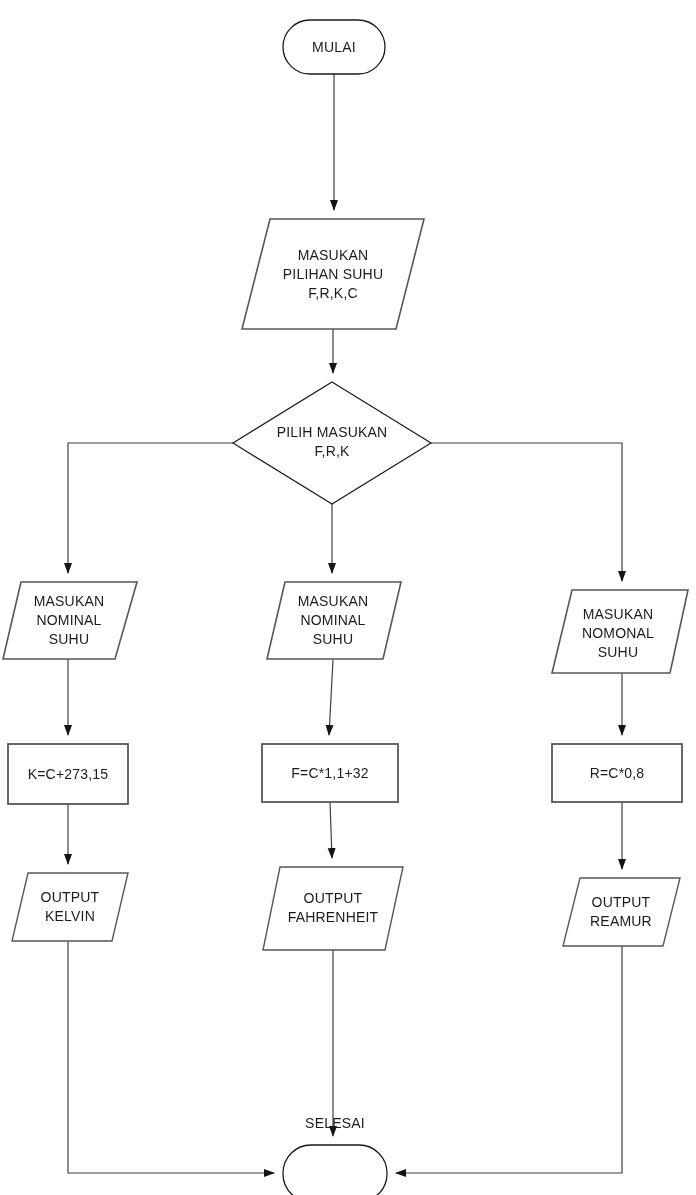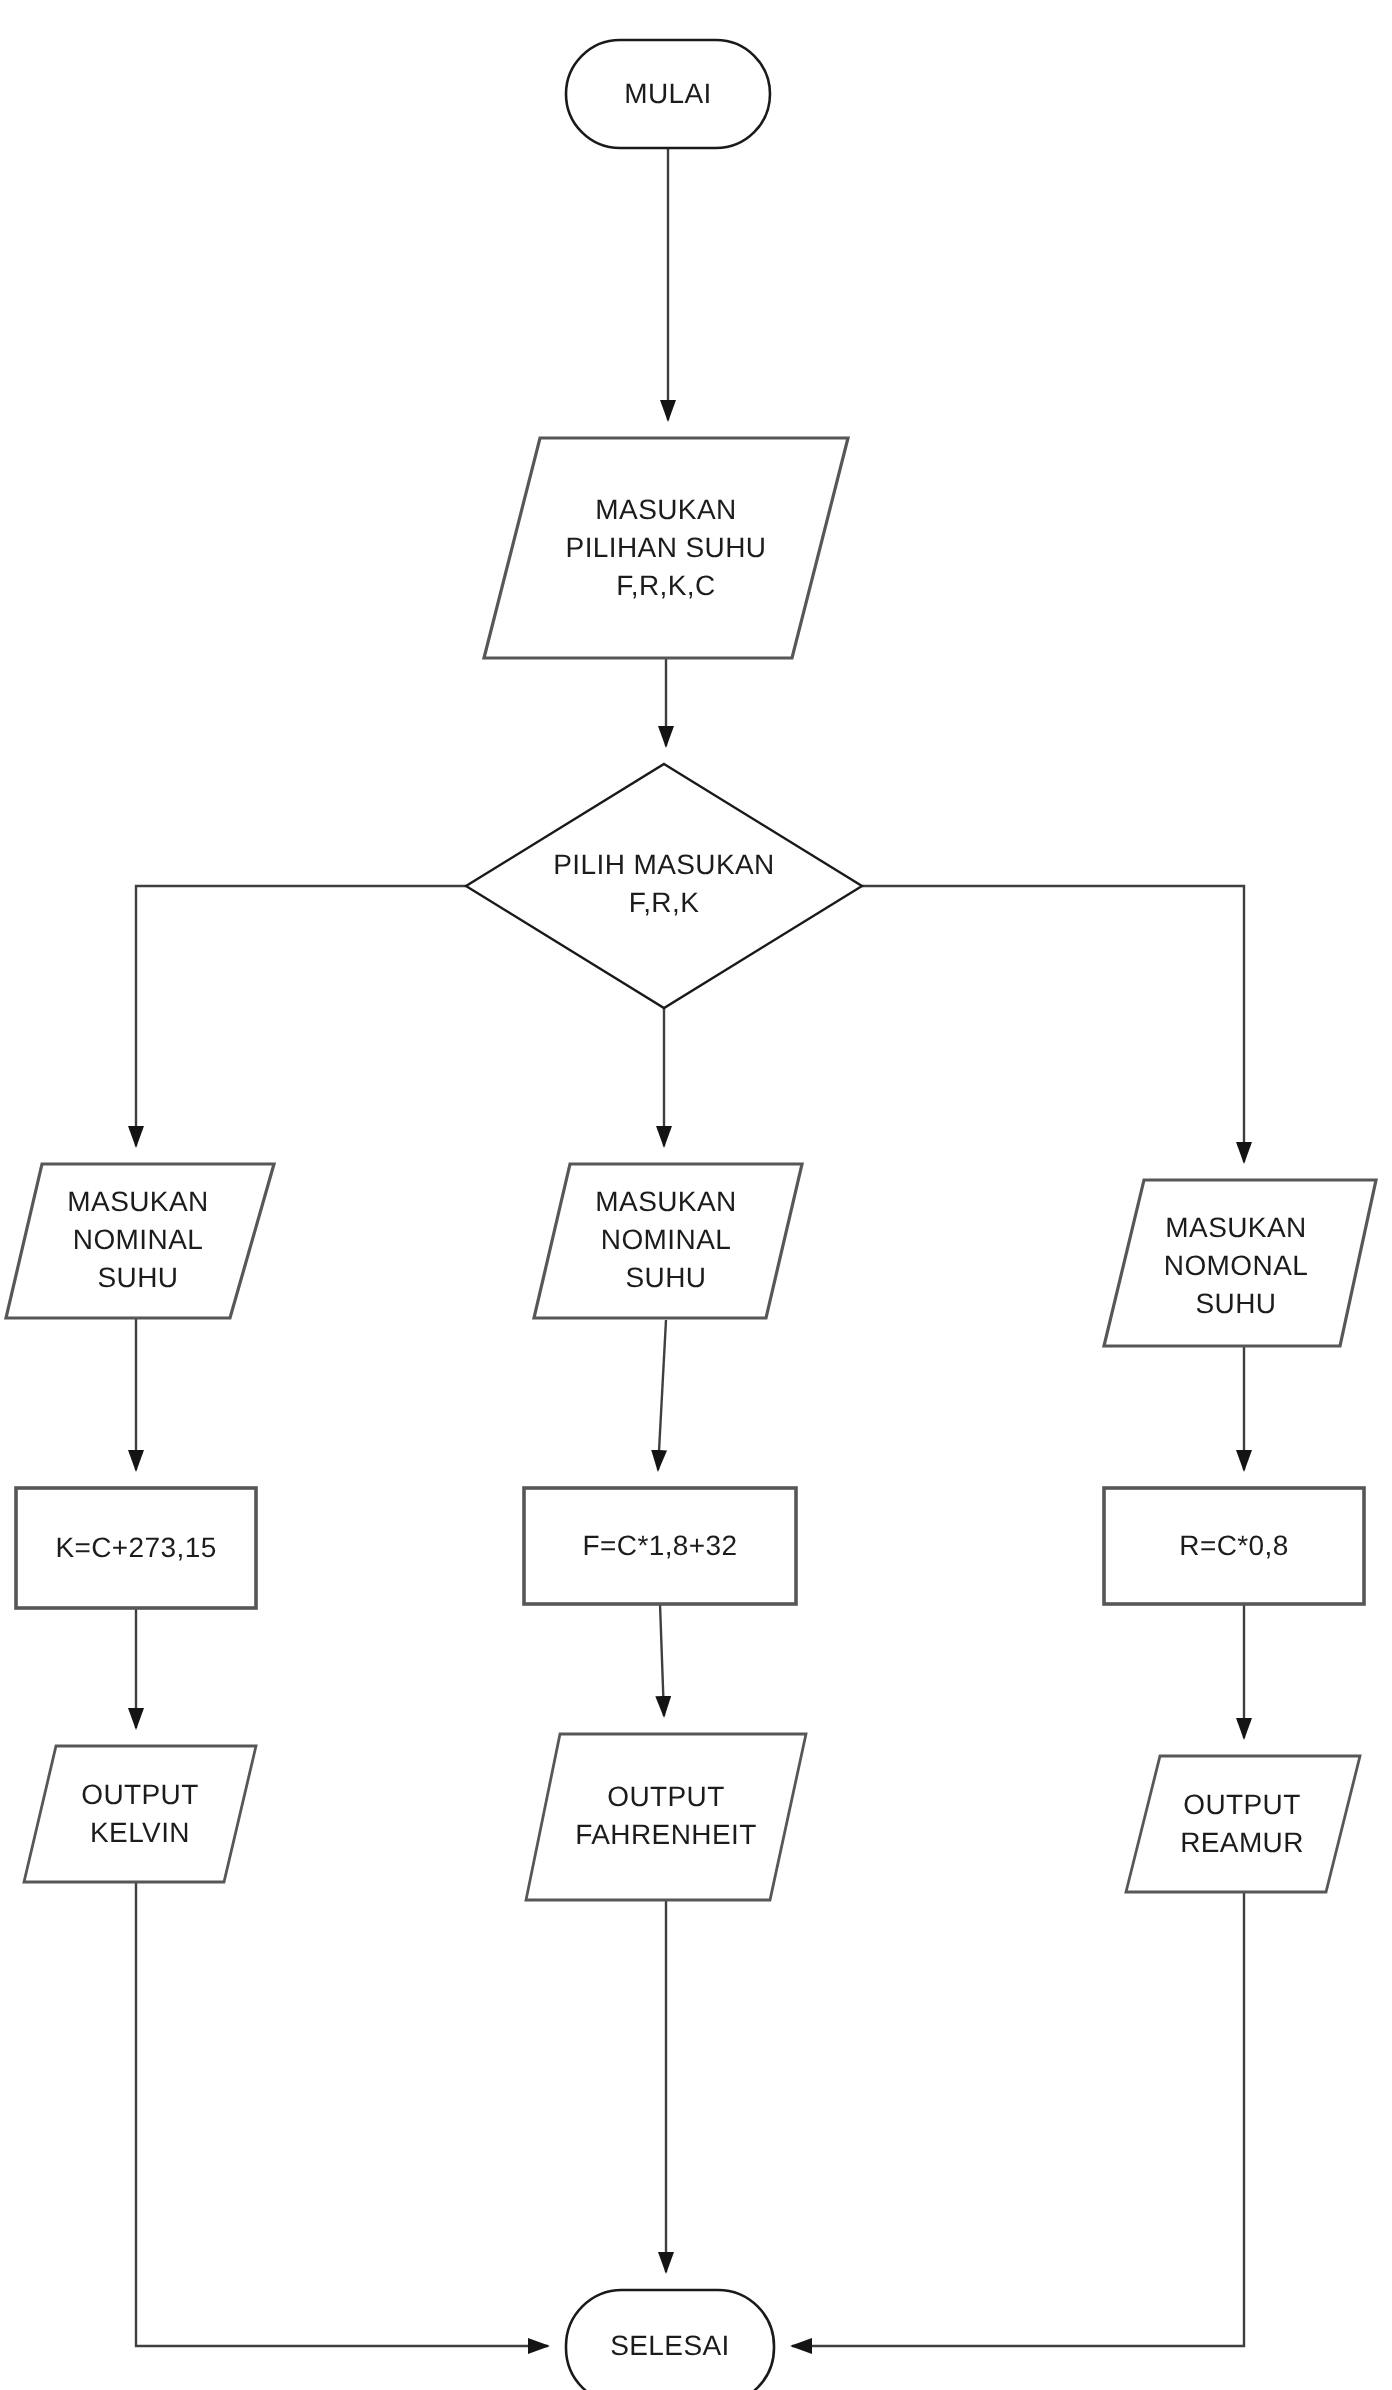--- a/index.html
+++ b/index.html
@@ -100,28 +100,28 @@
   <div class="node-label" style="left:333px; top:608px;">MASUKAN
 NOMINAL
 SUHU</div>
 
   <div class="node-label" style="left:618px; top:621px;">MASUKAN
 NOMONAL
 SUHU</div>
 
   <div class="node-label" style="left:68px; top:762px;">K=C+273,15</div>
 
-  <div class="node-label" style="left:330px; top:761px;">F=C*1,8+32</div>
+  <div class="node-label" style="left:330px; top:761px;">F=C*1,1+32</div>
 
   <div class="node-label" style="left:617px; top:761px;">R=C*0,8</div>
 
   <div class="node-label" style="left:70px; top:895px;">OUTPUT
 KELVIN</div>
 
   <div class="node-label" style="left:333px; top:896px;">OUTPUT
 FAHRENHEIT</div>
 
   <div class="node-label" style="left:621px; top:900px;">OUTPUT
 REAMUR</div>
 
-  <div class="node-label" style="left:335px; top:1161px;">SELESAI</div>
+  <div class="node-label" style="left:335px; top:1111px;">SELESAI</div>
 
 </div>
 
 </body></html>

